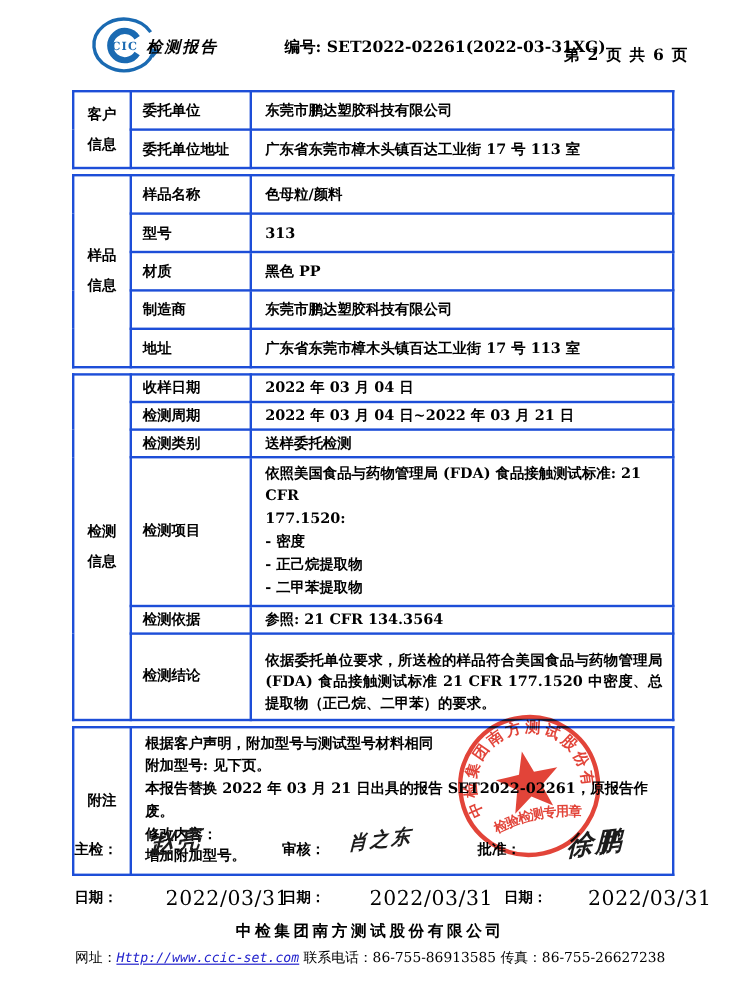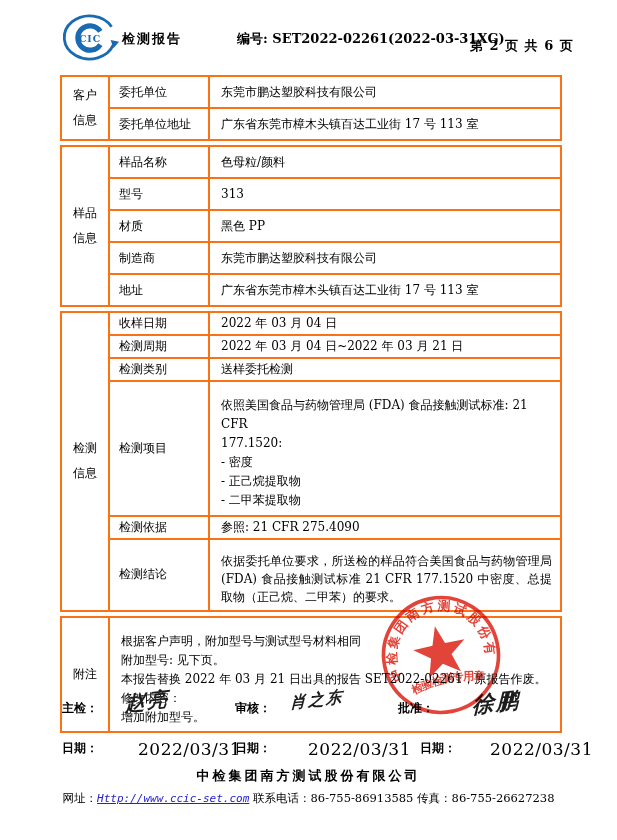--- a/index.html
+++ b/index.html
@@ -3,35 +3,35 @@
 <meta charset="utf-8">
 <style>
   html,body{margin:0;padding:0;}
   body{
     width:617px;height:840px;position:relative;background:#ffffff;
     font-family:"DejaVu Serif","Liberation Serif",serif;color:#000;
     overflow:hidden;
   }
   
   .hdr-item{position:absolute;font-size:13px;font-weight:bold;white-space:nowrap;}
-  #logo{position:absolute;left:60px;top:12px;}
-  #doc-title{left:122px;top:30px;letter-spacing:2px;}
+  #logo{position:absolute;left:74px;top:12px;}
+  #doc-title{left:122px;top:30px;letter-spacing:2px;font-style:italic;}
   #report-no{left:237px;top:30px;}
   #page-info{left:470px;top:37px;letter-spacing:1px;}
   
   .tables{position:absolute;left:60px;top:75px;width:500px;}
   table{border-collapse:collapse;table-layout:fixed;width:500px;margin:0 0 4px 0;font-size:12px;}
-  td{border:2px solid #f97316;padding:2px 8px;vertical-align:middle;box-sizing:border-box;}
+  td{border:2px solid #1d4ed8;padding:2px 8px;vertical-align:middle;box-sizing:border-box;font-weight:bold;}
   col.c1{width:48px;}col.c2{width:100px;}col.c3{width:352px;}
   .sec-label{text-align:center;white-space:pre-line;line-height:2.1;padding:2px 2px;}
   .lbl{padding-left:9px;}
   .val{padding-left:11px;}
   .r32 td{height:32px;}
   .r24 td{height:20px;}
-  .pre{white-space:pre-line;line-height:1.58;padding-top:14px;padding-bottom:5px;}
+  .pre{white-space:pre-line;line-height:1.58;padding-top:3px;padding-bottom:5px;}
   .just{text-align:justify;line-height:1.5;padding-top:12px;padding-bottom:4px;}
   
   .sig{position:absolute;font-size:12px;}
   .sig-label{font-weight:bold;}
   .sig-name{
     display:inline-block;font-size:20px;font-style:italic;font-weight:600;color:#1c1c1c;
     transform:rotate(-7deg) skewX(-8deg);letter-spacing:2px;white-space:nowrap;
   }
   .sig-date{font-size:17px;letter-spacing:.5px;}
   
@@ -138,21 +138,21 @@
     <tr>
       <td class="lbl">检测项目</td>
       <td class="val pre">依照美国食品与药物管理局 (FDA) 食品接触测试标准: 21 CFR
 177.1520:
 - 密度
 - 正己烷提取物
 - 二甲苯提取物</td>
     </tr>
     <tr class="r24">
       <td class="lbl">检测依据</td>
-      <td class="val">参照: 21 CFR 275.4090</td>
+      <td class="val">参照: 21 CFR 134.3564</td>
     </tr>
     <tr>
       <td class="lbl">检测结论</td>
       <td class="val just">依据委托单位要求，所送检的样品符合美国食品与药物管理局 (FDA) 食品接触测试标准 21 CFR 177.1520 中密度、总提取物（正己烷、二甲苯）的要求。</td>
     </tr>
   </tbody>
     </table>
 
   <table>
     <colgroup>

